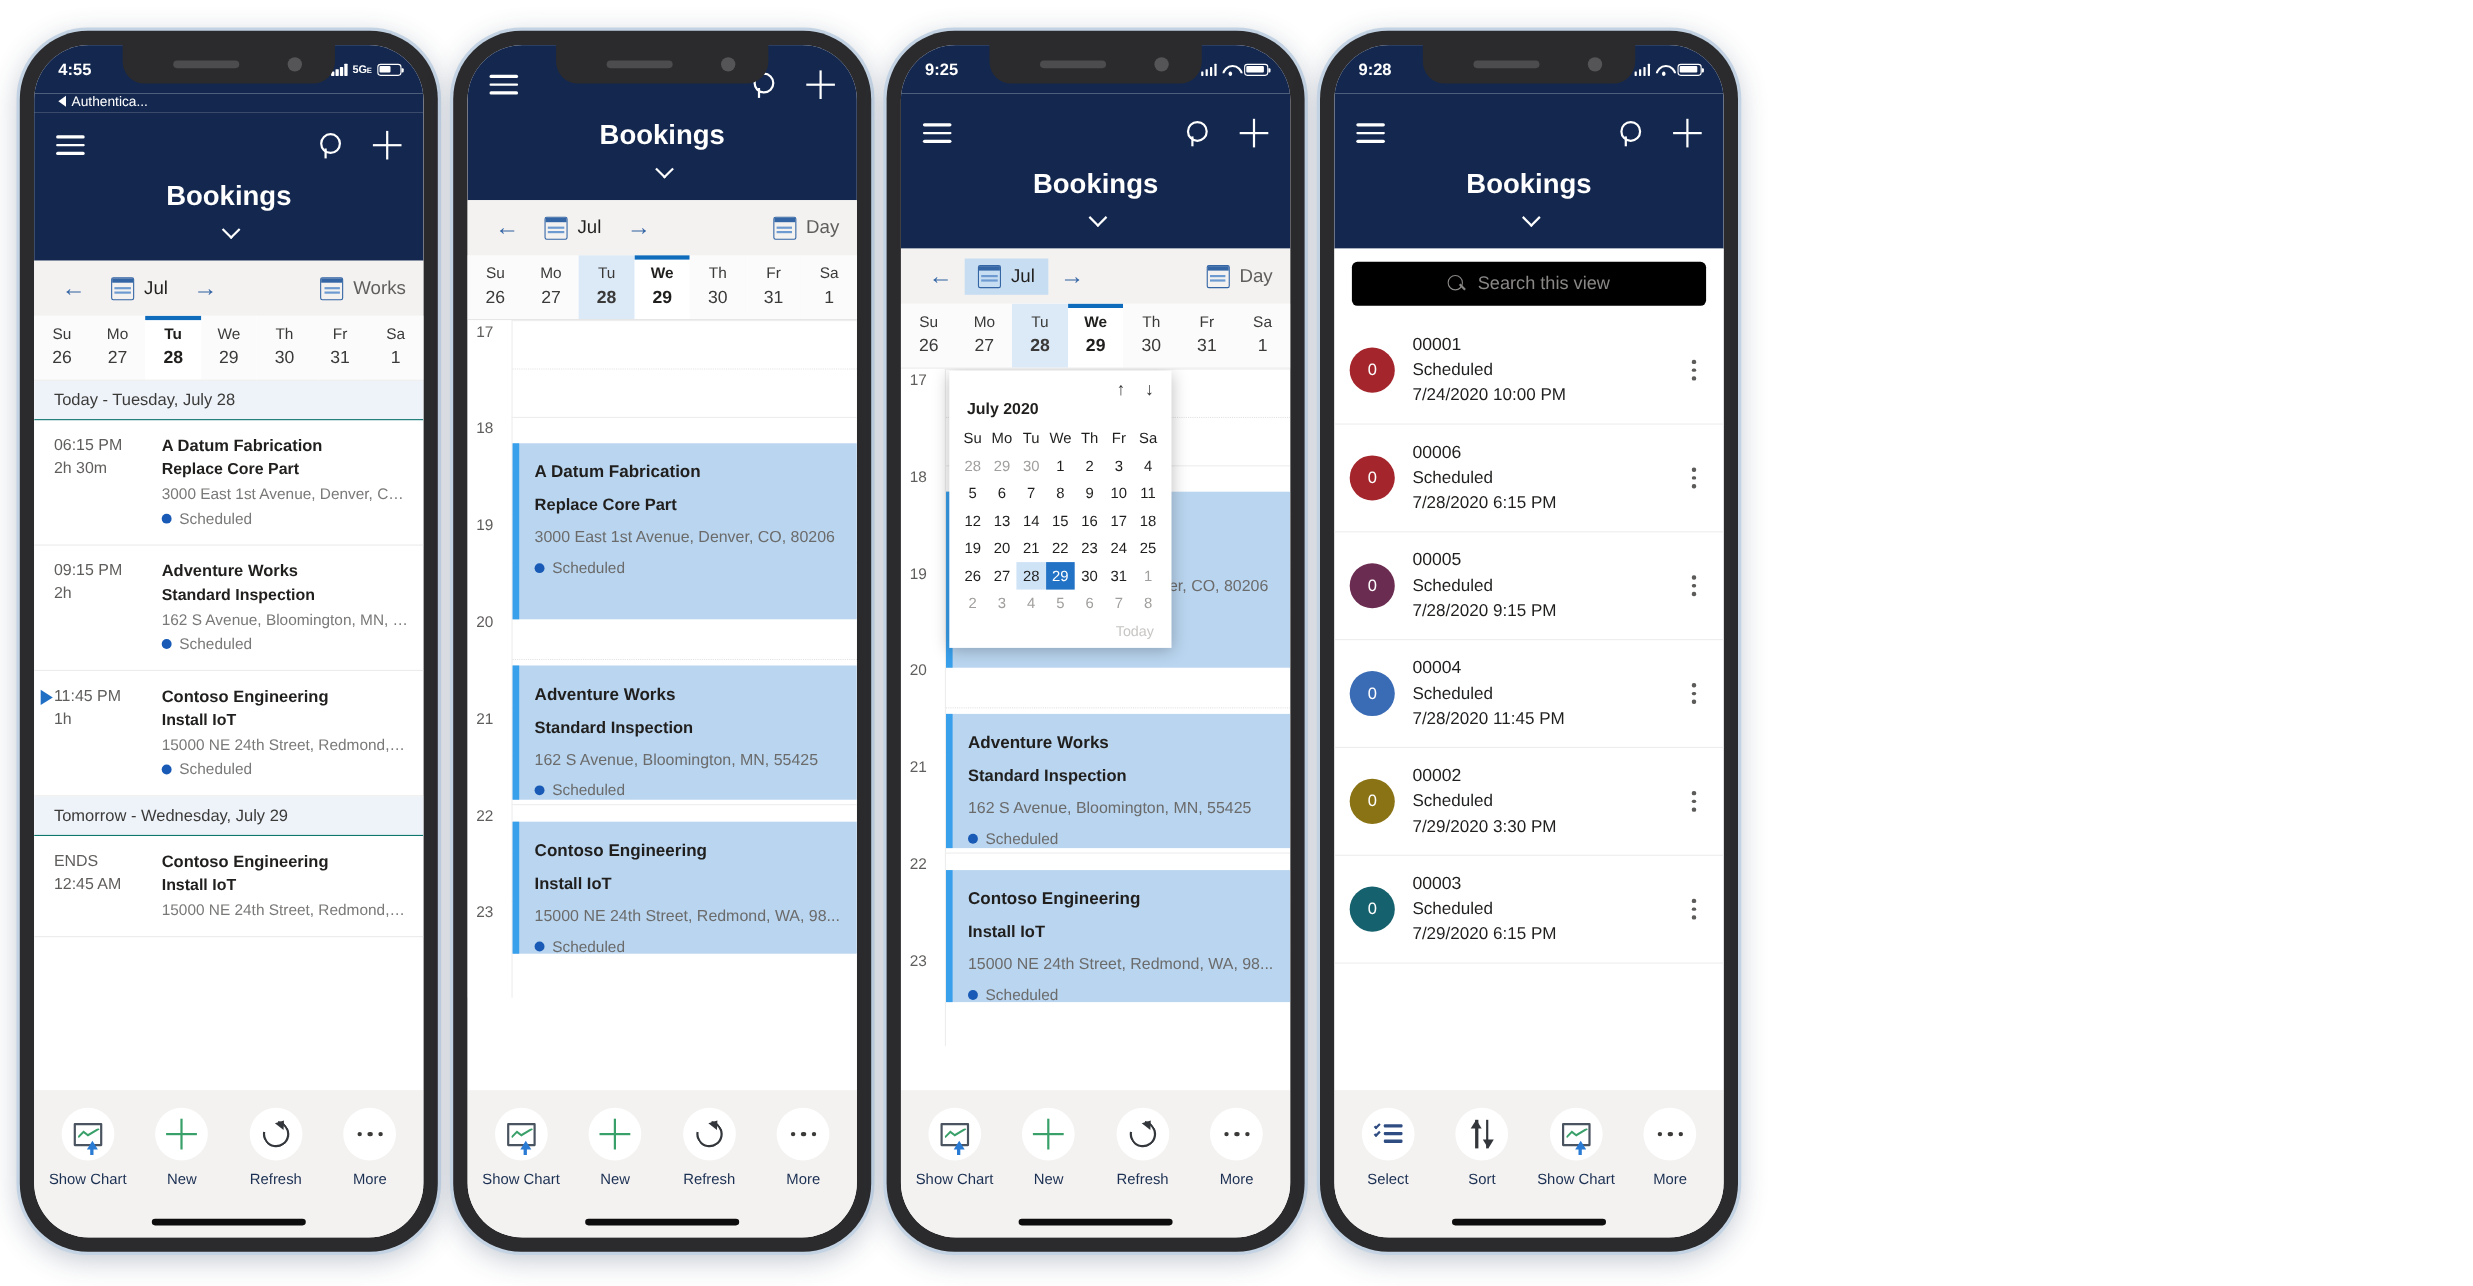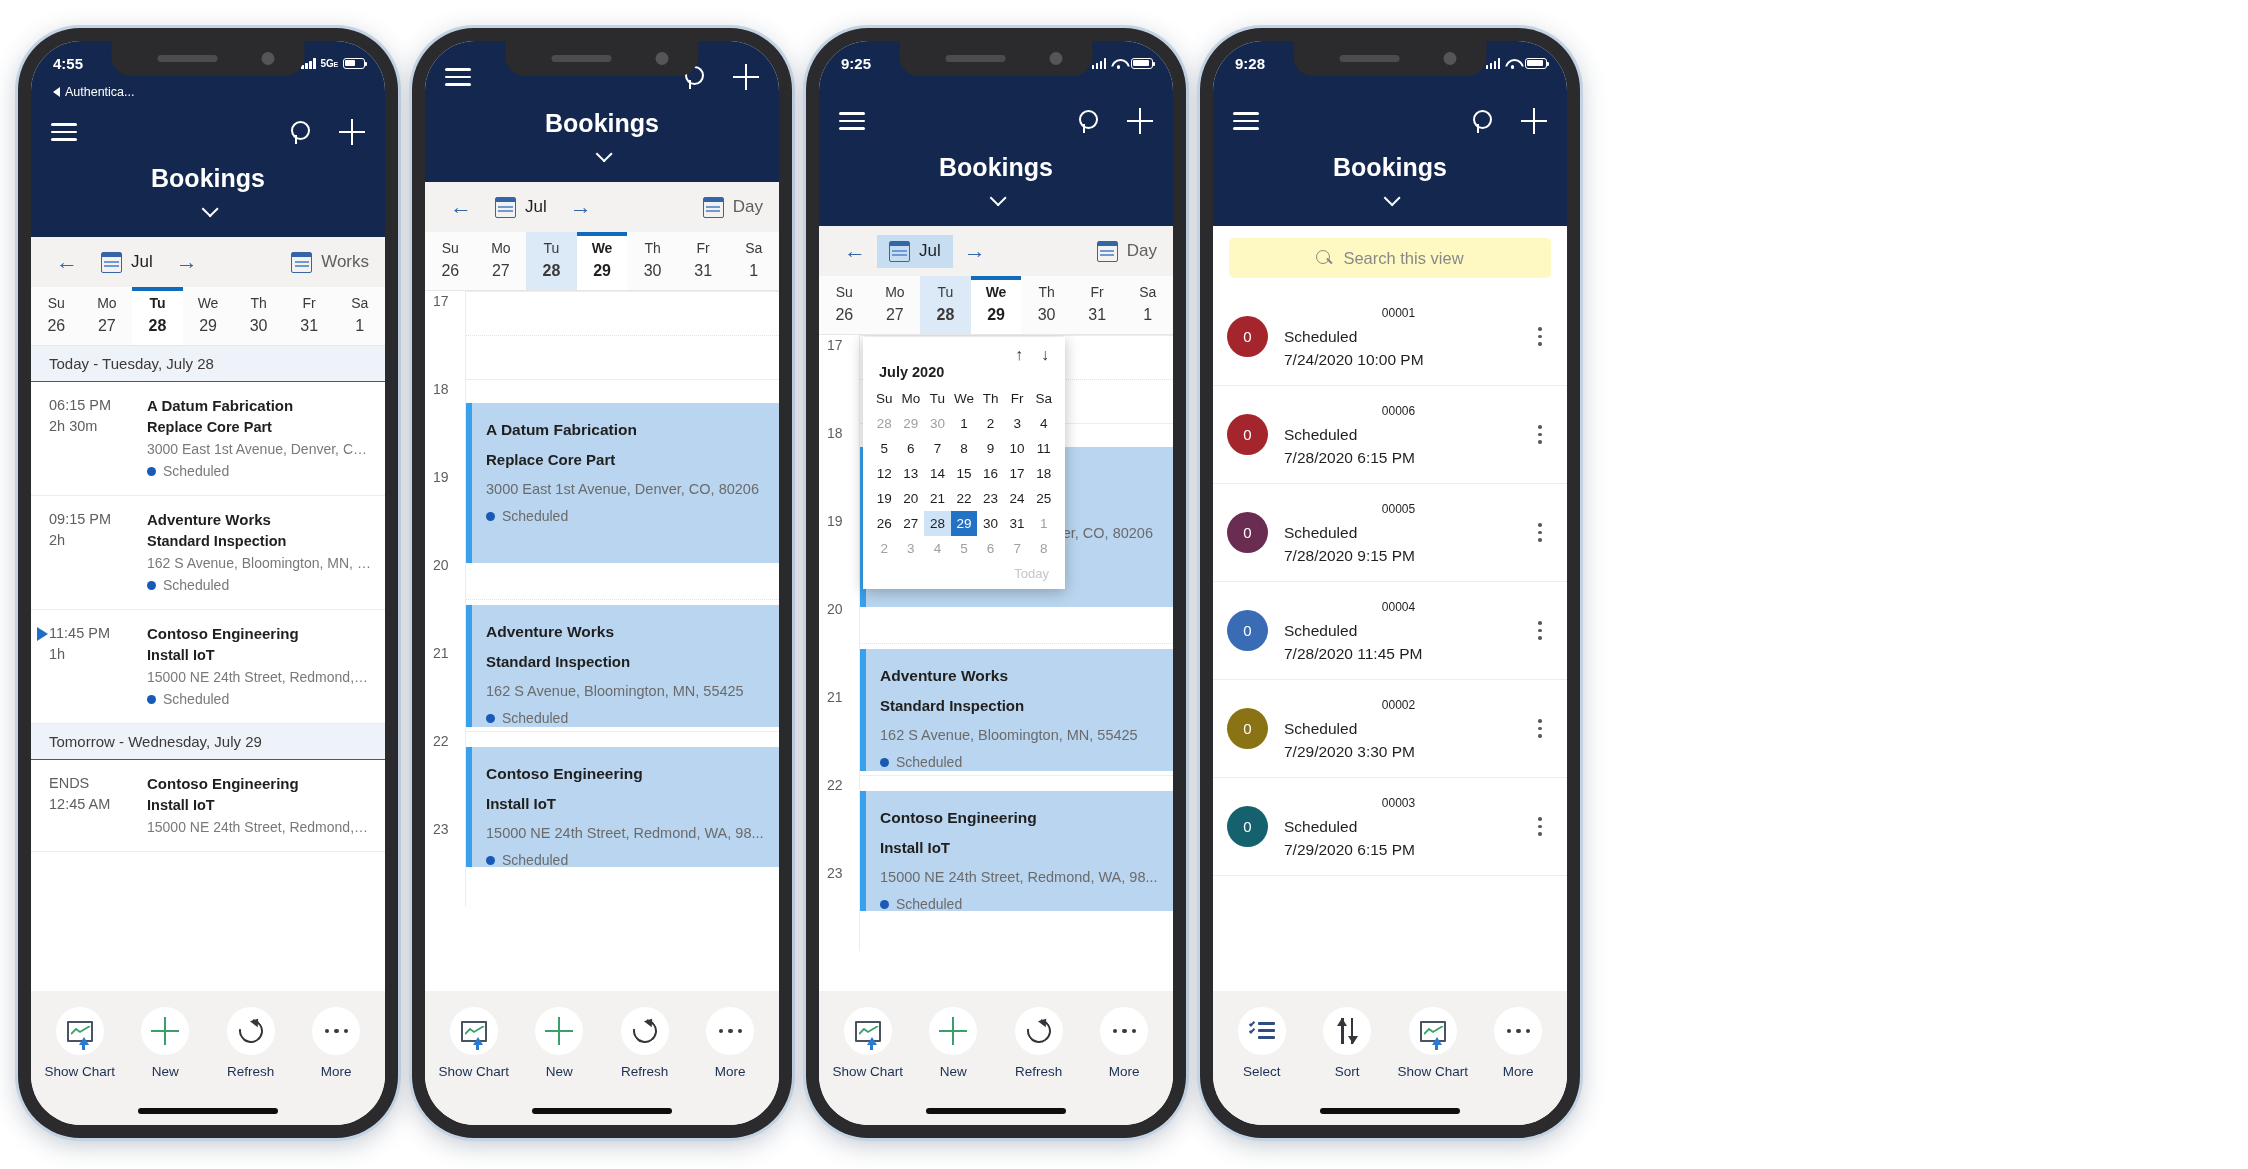--- a/index.html
+++ b/index.html
@@ -258,39 +258,39 @@
   }
   .pk-grid .pk-wd { color: #201f1e; }
   .pk-grid .muted { color: #a19f9d; }
   .pk-grid .today-cell { background: #cfe3f7; }
   .pk-grid .sel-cell { background: #2272c6; color: #ffffff; }
   .pk-today { text-align: right; font-size: 13px; color: #c8c6c4; padding: 5px 8px 2px 0; }
 
   
   .searchwrap { padding: 12px 16px 10px 16px; background: #fff; flex: 0 0 auto; }
   .searchbox {
-    background: #fef9c3; border-radius: 5px; height: 40px;
+    background: #000000; border-radius: 5px; height: 40px;
     display: flex; align-items: center; justify-content: center; gap: 10px;
     color: #8a8886; font-size: 16.5px;
   }
   .s-ico { position: relative; width: 17px; height: 17px; }
   .s-ico:before{content:"";position:absolute;left:0;top:0;width:12px;height:12px;border:1.8px solid #8a8886;border-radius:50%;}
   .s-ico:after{content:"";position:absolute;left:10px;top:10px;width:7px;height:1.8px;background:#8a8886;transform:rotate(45deg);}
   .listview { flex: 1 1 auto; overflow: hidden; background: #fff; }
   .lrow {
     display: flex; align-items: center; gap: 16px;
     padding: 14px 16px 14px 14px; border-bottom: 1px solid #ededed;
   }
   .avatar {
     width: 41px; height: 41px; border-radius: 50%; flex: 0 0 auto;
     color: #fff; font-size: 15px;
     display: flex; align-items: center; justify-content: center;
   }
   .lbody { flex: 1; min-width: 0; }
-  .lbody .l1 { font-size: 12px; color: #201f1e; line-height: 23px; text-align: center; }
+  .lbody .l1 { font-size: 16px; color: #201f1e; line-height: 23px; }
   .lbody .l2 { font-size: 15.5px; color: #201f1e; line-height: 23px; }
   .lbody .l3 { font-size: 15.5px; color: #201f1e; line-height: 23px; }
   .kebab { width: 22px; display: flex; flex-direction: column; align-items: center; gap: 4px; flex: 0 0 auto; }
   .kebab i { width: 3.5px; height: 3.5px; border-radius: 50%; background: #5d5b59; display: block; }
 
   
   .cmdbar {
     flex: 0 0 auto; background: #f3f2f1; display: flex;
     align-items: flex-start; justify-content: space-around;
     padding: 16px 6px 46px 6px;

